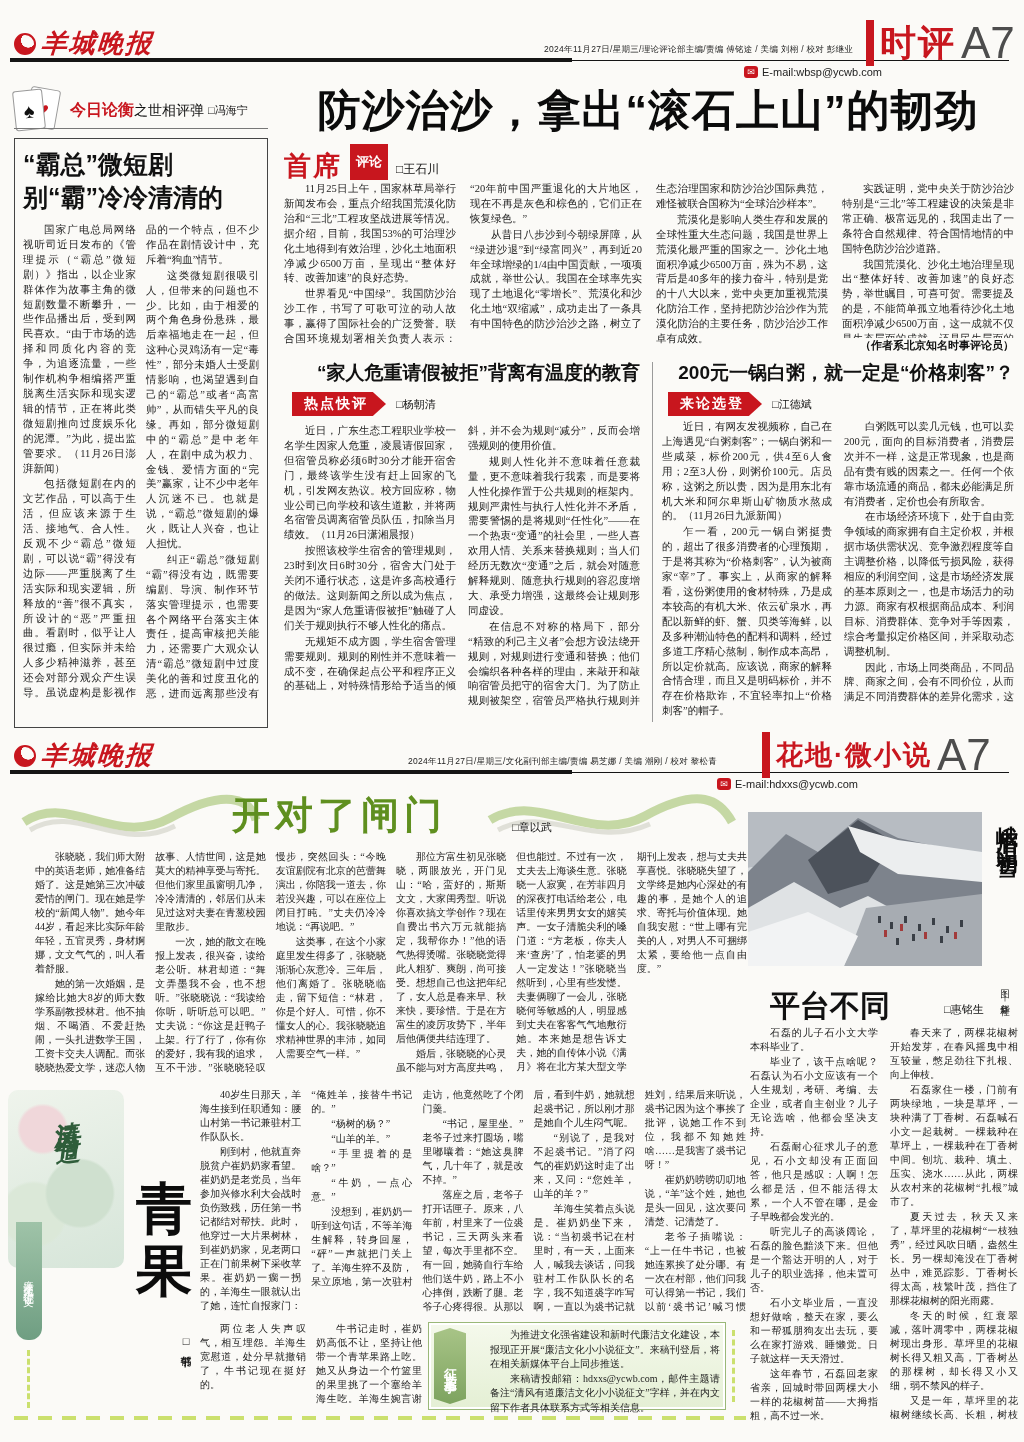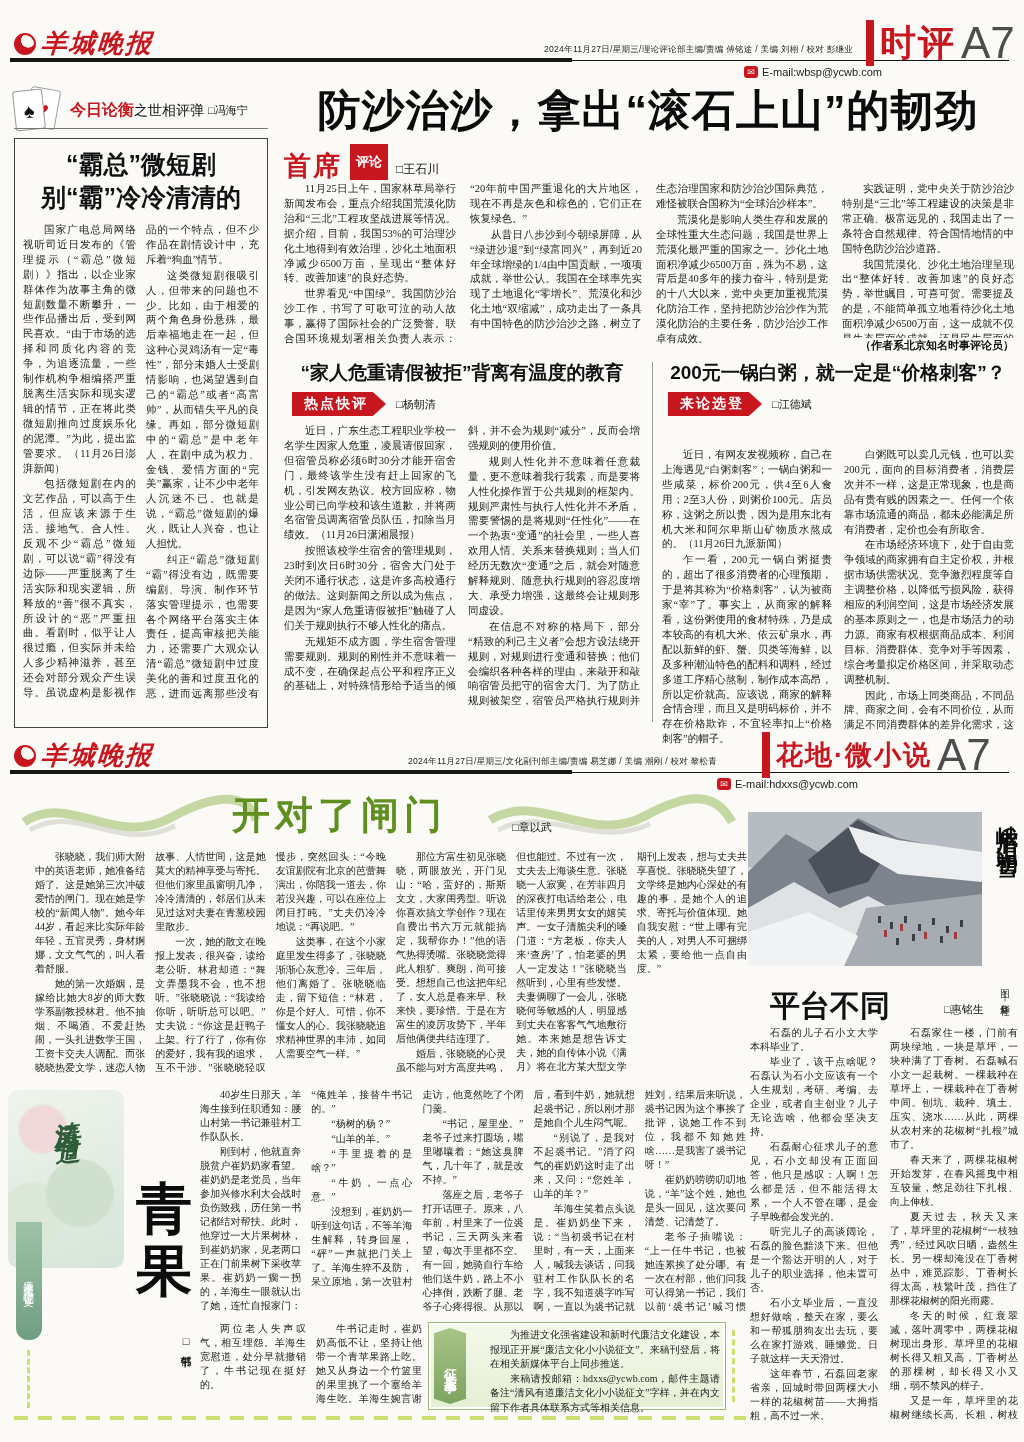--- a/index.html
+++ b/index.html
@@ -28,27 +28,27 @@
   .card.front{left:0;top:6px;transform:rotate(-6deg);color:#111}
   .card.front::after{content:"♠"}
   .card.back::after{content:"♥"}
   .kicker b{color:#c8161e;font-size:16px}
   .kicker span{font-size:14px;color:#111}
   .byline{font-size:11px;color:#111}
   
   .cols{column-fill:auto;overflow:hidden;text-align:justify;color:#1c1c1c;font-family:"Liberation Serif","DejaVu Serif",serif}
   .cols p{text-indent:2em;margin-bottom:1px}
   .boxed{border:1px solid #444;padding:9px 8px;background:#fbfaf7}
-  .box-title{font-size:25px;font-weight:900;text-align:center;line-height:1.3;font-family:"Liberation Sans",sans-serif}
+  .box-title{font-size:25px;font-weight:900;line-height:1.3;font-family:"Liberation Sans",sans-serif}
   .headline{font-size:43px;font-weight:900;text-align:center;letter-spacing:1px;font-family:"Liberation Sans",sans-serif;color:#0b0b0b}
   .lead-label{display:flex;align-items:flex-end;gap:8px}
   .lead-label .big{font-size:27px;font-weight:900;color:#c8161e;font-family:"Liberation Serif",serif;letter-spacing:2px}
   .lead-label .tag{background:#c8161e;color:#fff;font-size:13px;font-weight:bold;padding:9px 6px;margin-bottom:4px}
   .tail{font-size:11px;font-weight:bold;text-align:right;background:#fbfaf7}
-  .sub-title{font-size:19px;font-weight:900;text-align:center;font-family:"Liberation Sans",sans-serif}
+  .sub-title{font-size:19px;font-weight:900;text-align:right;font-family:"Liberation Sans",sans-serif}
   .ribbon-row{display:flex;align-items:center;gap:10px}
   .ribbon{background:#c8161e;color:#fff;font-size:14px;font-weight:bold;letter-spacing:2px;padding:3px 18px 3px 12px;clip-path:polygon(0 0,86% 0,100% 50%,86% 100%,0 100%)}
   .vrule{width:1px;background:#9a9a9a}
   
   .story-title{font-size:38px;font-weight:900;color:#5f8f1f;letter-spacing:5px;font-family:"Liberation Sans",sans-serif}
   .wave{position:absolute}
   .green-box{border:1px solid #9ab878;background:linear-gradient(#f5f9ec,#e4efd4);display:flex;gap:24px;padding:5px;box-shadow:inset 0 0 0 2px #fff}
   .notice-label{background:linear-gradient(#a8c487,#7da35f);color:#fff;writing-mode:vertical-rl;font-size:13px;font-weight:bold;letter-spacing:4px;text-align:center;padding:4px 7px;clip-path:polygon(50% 0,100% 7%,100% 93%,50% 100%,0 93%,0 7%)}
   .notice-text{font-size:10px;line-height:1.45;color:#1c1c1c;font-family:"Liberation Serif",serif;text-align:justify}
   .notice-text p{text-indent:2em}
@@ -139,21 +139,21 @@
       <p>在信息不对称的格局下，部分“精致的利己主义者”会想方设法绕开规则，对规则进行变通和替换；他们会编织各种各样的理由，来敲开和敲响宿管员把守的宿舍大门。为了防止规则被架空，宿管员严格执行规则并没有错，缺的是规则本身更有温度的补充设计。</p>
     </div>
 
   <div class="abs vrule" style="left:652px;top:362px;height:360px"></div>
 
   <div class="abs sub-title" style="left:662px;top:360px;width:352px">200元一锅白粥，就一定是“价格刺客”？</div>
   <div class="abs ribbon-row" style="left:668px;top:392px">
     <span class="ribbon">来论选登</span>
     <span class="byline">□江德斌</span>
   </div>
-  <div class="abs cols b105" style="left:662px;top:448px;width:352px;height:300px;column-count:2;column-gap:12px">
+  <div class="abs cols b105" style="left:662px;top:420px;width:352px;height:300px;column-count:2;column-gap:12px">
       <p>近日，有网友发视频称，自己在上海遇见“白粥刺客”；一锅白粥和一些咸菜，标价200元，供4至6人食用；2至3人份，则粥价100元。店员称，这粥之所以贵，因为是用东北有机大米和阿尔卑斯山矿物质水熬成的。（11月26日九派新闻）</p>
       <p>乍一看，200元一锅白粥挺贵的，超出了很多消费者的心理预期，于是将其称为“价格刺客”，认为被商家“宰”了。事实上，从商家的解释看，这份粥使用的食材特殊，乃是成本较高的有机大米、依云矿泉水，再配以新鲜的虾、蟹、贝类等海鲜，以及多种潮汕特色的配料和调料，经过多道工序精心熬制，制作成本高昂，所以定价就高。应该说，商家的解释合情合理，而且又是明码标价，并不存在价格欺诈，不宜轻率扣上“价格刺客”的帽子。</p>
       <p>白粥既可以卖几元钱，也可以卖200元，面向的目标消费者，消费层次并不一样，这是正常现象，也是商品有贵有贱的因素之一。任何一个依靠市场流通的商品，都未必能满足所有消费者，定价也会有所取舍。</p>
       <p>在市场经济环境下，处于自由竞争领域的商家拥有自主定价权，并根据市场供需状况、竞争激烈程度等自主调整价格，以降低亏损风险，获得相应的利润空间，这是市场经济发展的基本原则之一，也是市场活力的动力源。商家有权根据商品成本、利润目标、消费群体、竞争对手等因素，综合考量拟定价格区间，并采取动态调整机制。</p>
       <p>因此，市场上同类商品，不同品牌、商家之间，会有不同价位，从而满足不同消费群体的差异化需求，这是差异化竞争的需要，也是市场多元化、消费分层次的体现。正所谓萝卜白菜各有所爱，如果同类商品都是一个价格，商家缺乏竞争动力，消费者亦无从选择，市场也就失去活力了。</p>
     </div>
 
   <div class="abs logo" style="left:14px;top:738px">
     <span class="logo-swirl"></span>
     <span class="logo-text">羊城晚报</span>
@@ -262,20 +262,20 @@
 
   <div class="abs pt-title" style="left:770px;top:986px">平台不同</div>
   <div class="abs byline" style="left:944px;top:1002px">□惠铭生</div>
   <div class="abs cols b10" style="left:750px;top:1026px;width:268px;height:408px;column-count:2;column-gap:12px">
       <p>石磊的儿子石小文大学本科毕业了。</p>
       <p>毕业了，该干点啥呢？石磊认为石小文应该有一个人生规划，考研、考编、去企业，或者自主创业？儿子无论选啥，他都会坚决支持。</p>
       <p>石磊耐心征求儿子的意见，石小文却没有正面回答，他只是感叹：人啊！怎么都是活，但不能活得太累，一个人不管在哪，是金子早晚都会发光的。</p>
       <p>听完儿子的高谈阔论，石磊的脸色黯淡下来。但他是一个豁达开明的人，对于儿子的职业选择，他未置可否。</p>
       <p>石小文毕业后，一直没想好做啥，整天在家，要么和一帮狐朋狗友出去玩，要么在家打游戏、睡懒觉。日子就这样一天天滑过。</p>
       <p>这年春节，石磊回老家省亲，回城时带回两棵大小一样的花椒树苗——大拇指粗，高不过一米。</p>
+      <p>春天来了，两棵花椒树开始发芽，在春风摇曳中相互较量，憋足劲往下扎根、向上伸枝。</p>
       <p>石磊家住一楼，门前有两块绿地，一块是草坪，一块种满了丁香树。石磊喊石小文一起栽树。一棵栽种在草坪上，一棵栽种在丁香树中间。刨坑、栽种、填土、压实、浇水……从此，两棵从农村来的花椒树“扎根”城市了。</p>
-      <p>春天来了，两棵花椒树开始发芽，在春风摇曳中相互较量，憋足劲往下扎根、向上伸枝。</p>
       <p>夏天过去，秋天又来了，草坪里的花椒树“一枝独秀”，经过风吹日晒，盎然生长。另一棵却淹没在丁香树丛中，难觅踪影。丁香树长得太高，枝繁叶茂，挡住了那棵花椒树的阳光雨露。</p>
       <p>冬天的时候，红衰翠减，落叶凋零中，两棵花椒树现出身形。草坪里的花椒树长得又粗又高，丁香树丛的那棵树，却长得又小又细，弱不禁风的样子。</p>
       <p>又是一年，草坪里的花椒树继续长高、长粗，树枝还开始挂着零星的花椒。深秋到来时，石磊招呼石小文一起高兴地采摘花椒。花椒虽少，收获却是喜悦的。</p>
     </div>
 
 </div>
 
 </body></html>

